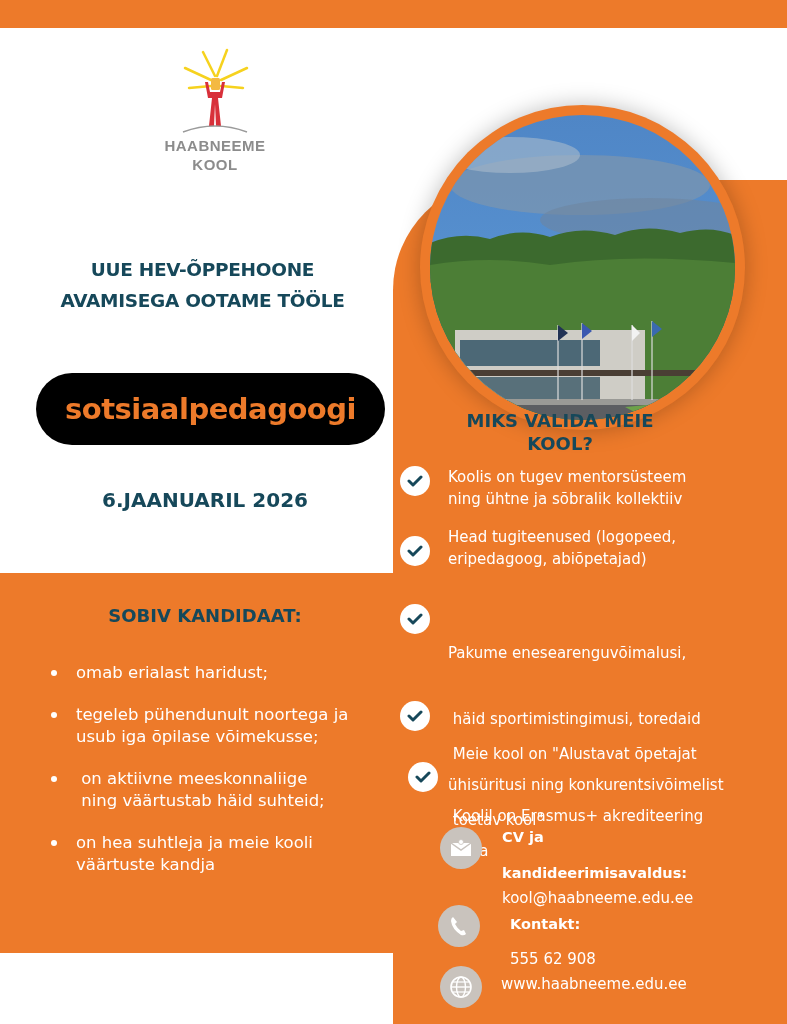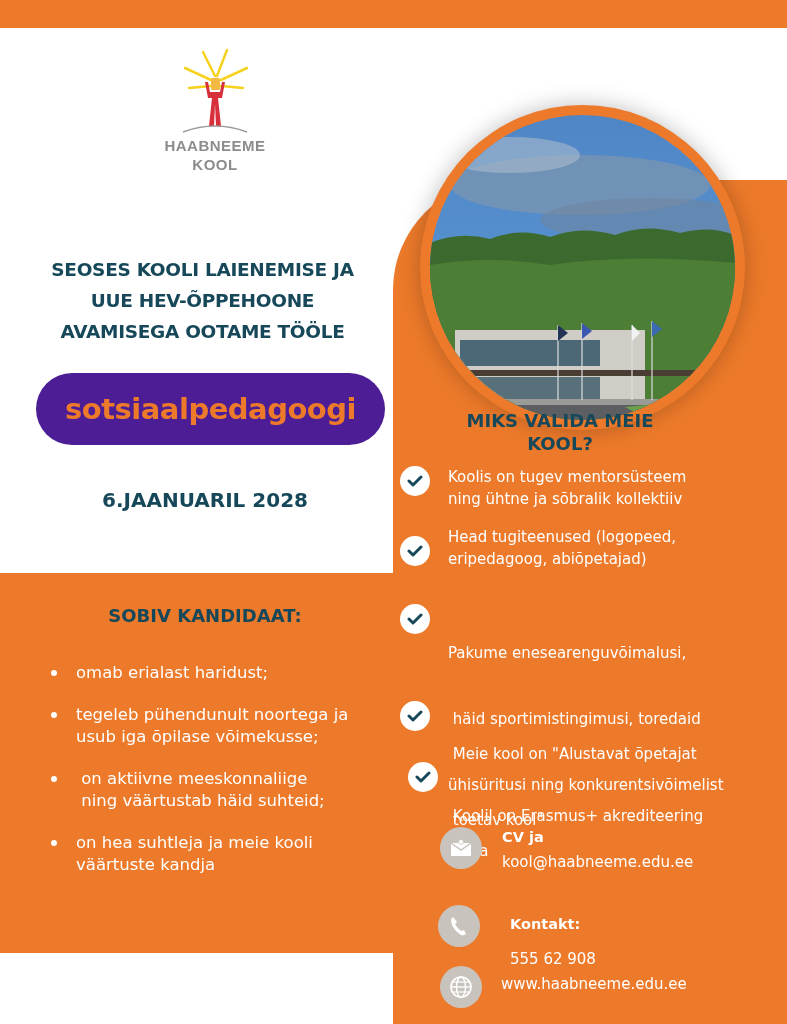--- a/index.html
+++ b/index.html
@@ -22,21 +22,21 @@
     letter-spacing: 0.5px; font-family: "Liberation Sans", sans-serif;
   }
 
   .headline {
     position: absolute; left: 20px; top: 254px; width: 365px; text-align: center;
     color: #16485A; font-weight: bold; font-size: 18.5px; line-height: 31px;
     font-family: "DejaVu Sans", sans-serif; letter-spacing: -0.3px;
   }
   .job-pill {
     position: absolute; left: 36px; top: 373px; width: 349px; height: 72px;
-    background: #4c1d95; border-radius: 36px;
+    background: #000000; border-radius: 36px;
     display: flex; align-items: center; justify-content: center;
   }
   .job-title { color: #ED7A2A; font-weight: bold; font-size: 29px; font-family: "DejaVu Sans", sans-serif; letter-spacing: -0.5px; }
 
   .start {
     position: absolute; left: 40px; top: 486px; width: 330px; text-align: center;
     color: #16485A; font-weight: bold; font-size: 20px; line-height: 29px;
     font-family: "DejaVu Sans", sans-serif;
   }
 
@@ -102,31 +102,30 @@
     </g>
     <rect x="36" y="30" width="9" height="12" rx="1.5" fill="#F4B942"></rect>
     <path d="M30 34 L33 50 L37 50 L34 78 L39 78 L40 56 L41 78 L46 78 L43 50 L47 50 L50 34 L47 34 L45 44 L35 44 L33 34 Z" fill="#D8303A"></path>
     <path d="M8 84 Q40 72 72 84" stroke="#9a9a9a" stroke-width="1.5" fill="none"></path>
   </svg>
   <div class="logo-text">HAABNEEME</div>
   <div class="logo-text">KOOL</div>
 </div>
 
 <div class="headline">
-  <div>SEOSES KOOLI LAIENEMISE JA</div>
   <div>UUE HEV-ÕPPEHOONE</div>
   <div>AVAMISEGA OOTAME TÖÖLE</div>
 </div>
 
 <div class="job-pill">
   <span class="job-title">sotsiaalpedagoogi</span>
 </div>
 
 <div class="start">
-  <div>6.JAANUARIL 2028</div>
+  <div>6.JAANUARIL 2026</div>
 </div>
 
 <div class="cand-title">SOBIV KANDIDAAT:</div>
 <ul class="cand-list">
   <li>
     <span class="bullet"></span>
     <div>omab erialast haridust;</div>
   </li>
   <li>
     <span class="bullet"></span>
@@ -247,20 +246,21 @@
 
 <span class="contact-icon" style="top:827px">
   <svg width="22" height="18" viewBox="0 0 22 18">
       <rect x="1" y="4" width="20" height="13" fill="#fff"></rect>
       <path d="M1 4 L11 11 L21 4" stroke="#C9C3BD" stroke-width="1.5" fill="none"></path>
       <circle cx="11" cy="3" r="2.5" fill="#fff" stroke="#C9C3BD" stroke-width="0.8"></circle>
     </svg>
 </span>
 <div class="contact-text" style="left:502px; top:812px">
   <div class="contact-label">CV ja</div>
+  <div class="contact-label">kandideerimisavaldus:</div>
   <div class="contact-value">kool@haabneeme.edu.ee</div>
 </div>
 
 <span class="contact-icon" style="top:905px; left:438px">
   <svg width="20" height="22" viewBox="0 0 20 22">
       <path d="M4 2 Q2 3 2 6 Q3 14 12 20 Q15 21 17 19 L15 15 L12 16 Q8 13 6 9 L8 7 Z" fill="#fff"></path>
     </svg>
 </span>
 <div class="contact-text" style="left:510px; top:899px">
   <div class="contact-label">Kontakt:</div>

